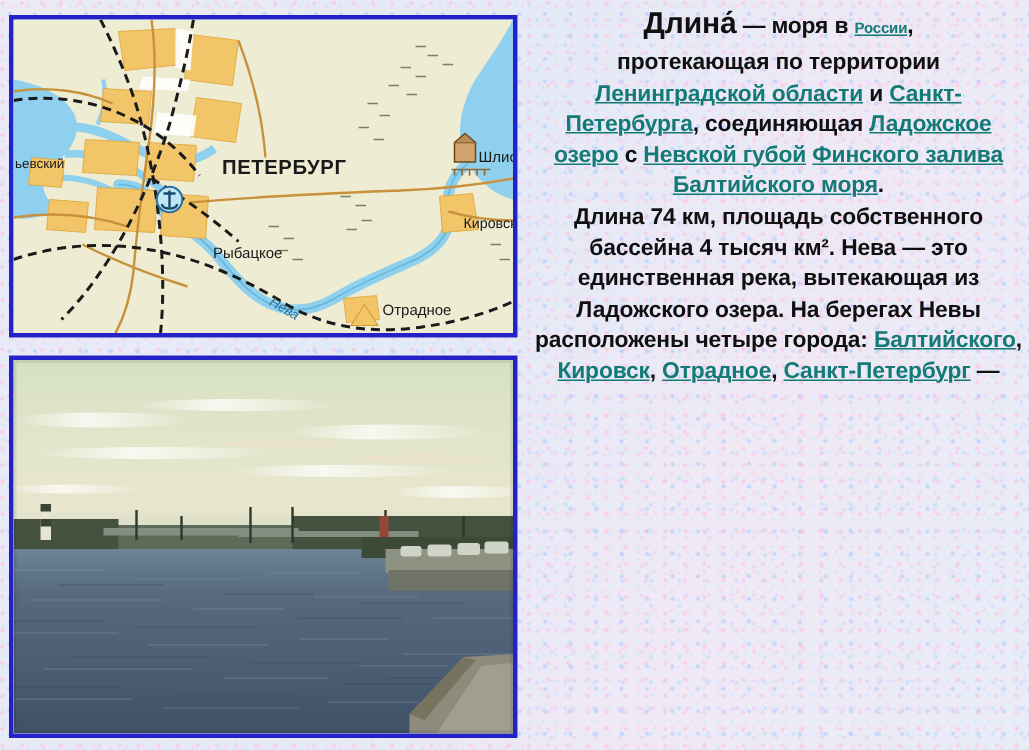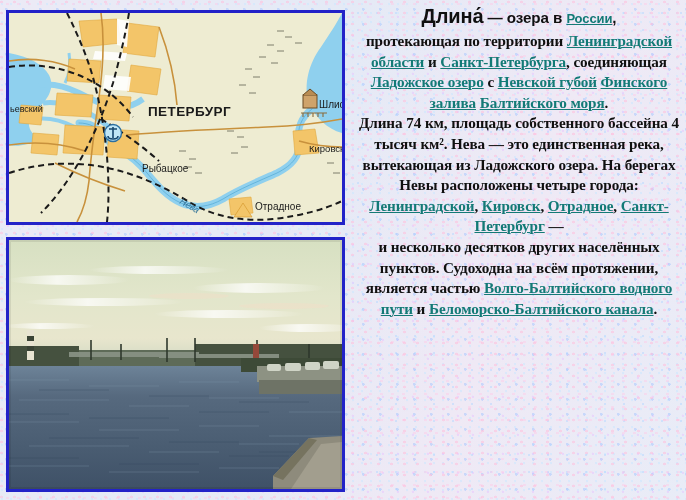--- a/index.html
+++ b/index.html
@@ -56,21 +56,21 @@
   #text-col p{margin:0;}
   .lead{font-size:20px;line-height:24px;}
   .lnk{
     color:#137a76;
     text-decoration:underline;
     text-underline-offset:1px;
     text-decoration-thickness:1.4px;
     font-weight:bold;
     cursor:pointer;
   }
-  .body-txt{display:block;font-family:Liberation Serif, serif;}
+  .body-txt{display:block;}
 </style>
 </head>
 <body>
 
 <div id="slide">
 
   <div class="frame" id="map-frame">
     <svg id="map-svg" viewBox="0 0 333 209" preserveAspectRatio="none">
       <defs>
         <clipPath id="mapclip">
@@ -274,40 +274,36 @@
         <path d="M264,236 L300,198 L308,200 L274,240 Z" fill="#76735f"></path>
       </g>
 
       <rect x="0" y="0" width="333" height="249" fill="none" stroke="#000" stroke-opacity=".08" stroke-width="4"></rect>
     </svg>
   </div>
 
   <div id="text-col">
 
     <p class="lead">
-      <span>Длина́</span><span style="font-size:15.2px"> — озера в </span><a class="lnk" style="font-size:13px">России</a><span style="font-size:15.2px">,</span>
+      <span>Длина́</span><span style="font-size:15.2px"> — моря в </span><a class="lnk" style="font-size:10px">России</a><span style="font-size:15.2px">,</span>
     </p>
 
     <p class="body-txt">
       <span>протекающая по территории</span>
       <a class="lnk">Ленинградской области</a><span> и </span><a class="lnk">Санкт-Петербурга</a><span>,</span>
       <span>соединяющая </span><a class="lnk">Ладожское озеро</a>
       <span>с </span><a class="lnk">Невской губой</a>
       <a class="lnk">Финского залива</a>
       <a class="lnk">Балтийского моря</a><span>.</span>
     </p>
 
     <p class="body-txt">
       <span>Длина 74 км, площадь собственного бассейна 4 тысяч км². Нева — это единственная река, вытекающая из Ладожского озера. На берегах Невы расположены четыре города:</span>
-      <a class="lnk">Ленинградской</a><span>,</span>
+      <a class="lnk">Балтийского</a><span>,</span>
       <a class="lnk">Кировск</a><span>,</span>
       <a class="lnk">Отрадное</a><span>,</span>
       <a class="lnk">Санкт-Петербург</a>
       <span>—</span>
     </p>
 
-    <p class="body-txt">
-      <span>и несколько десятков других населённых пунктов. Судоходна на всём протяжении, является частью</span>
-      <a class="lnk">Волго-Балтийского водного пути</a><span> и </span><a class="lnk">Беломорско-Балтийского канала</a><span>.</span>
-    </p>
 
   </div>
 </div>
 
 </body></html>

